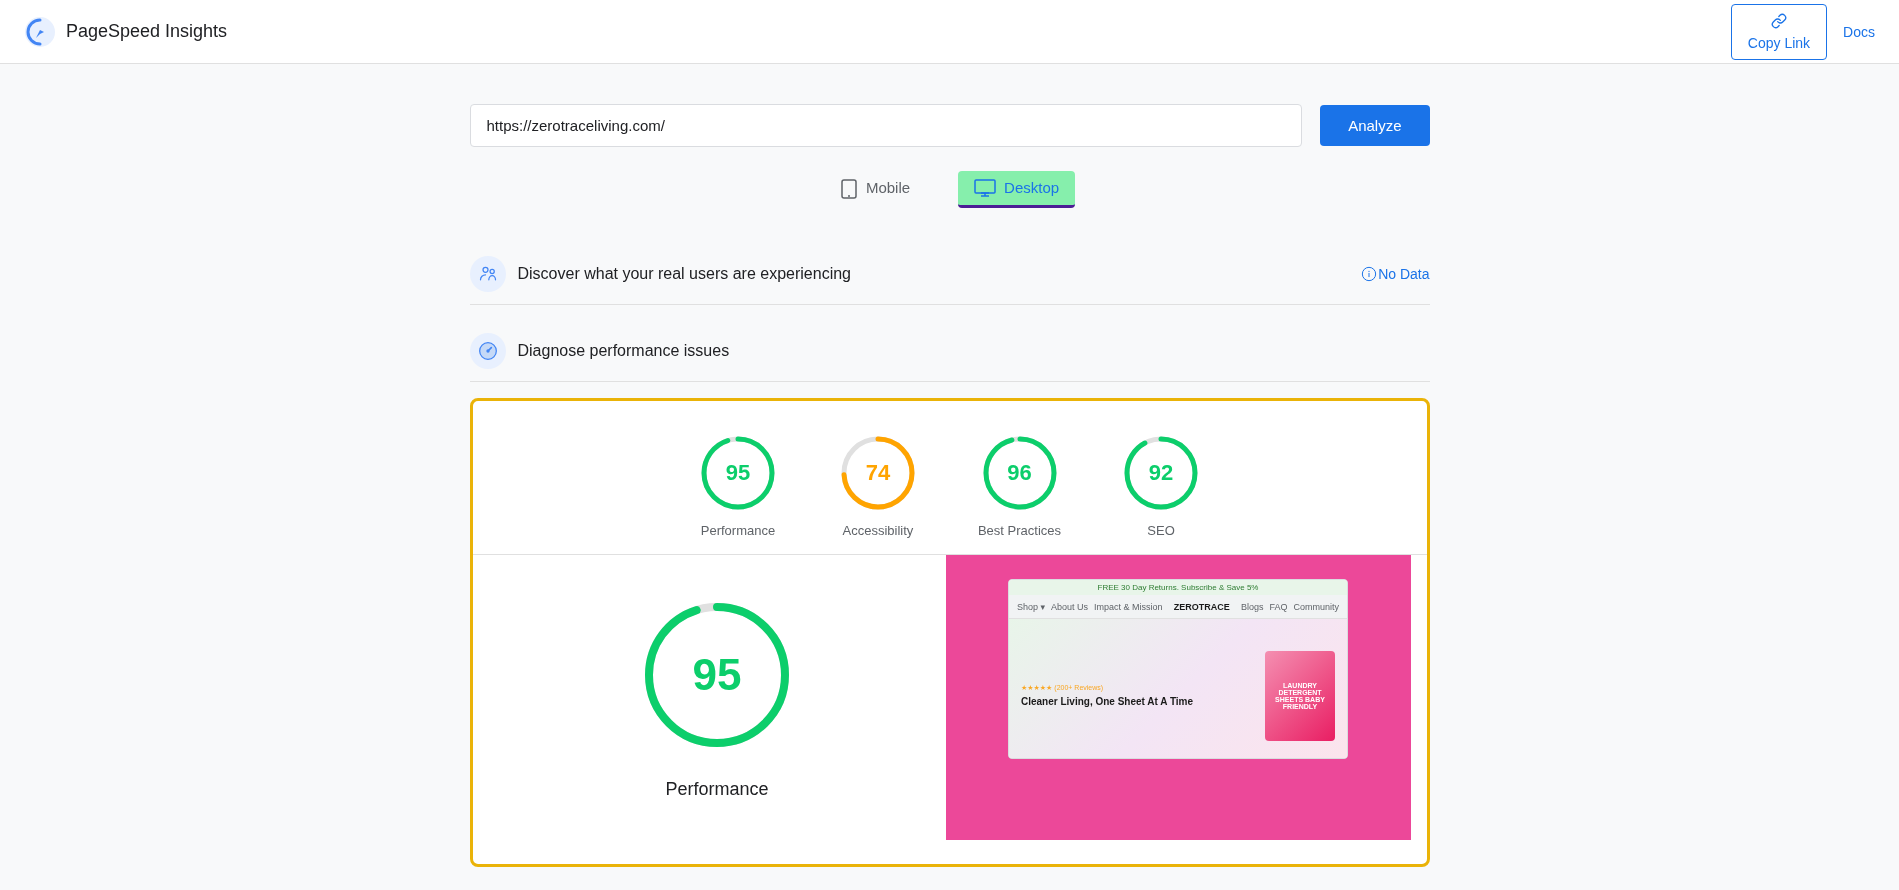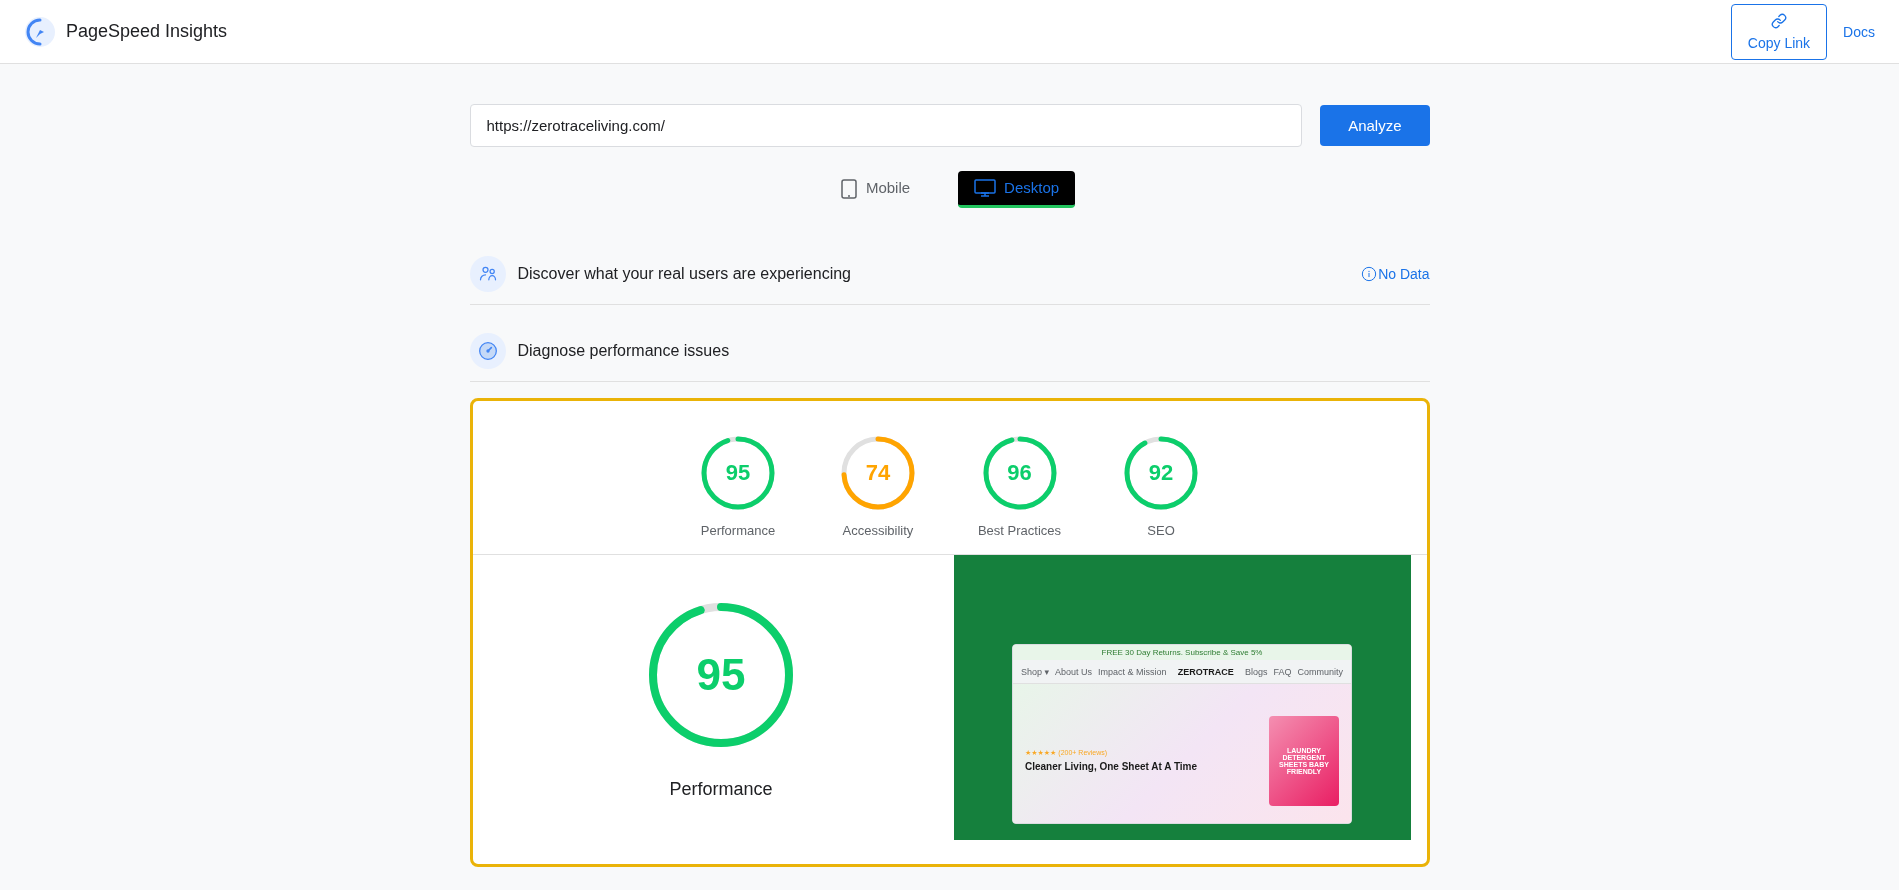--- a/index.html
+++ b/index.html
@@ -103,23 +103,23 @@
       gap: 8px;
       font-size: 15px;
       color: #5f6368;
       padding: 8px 16px;
       border-radius: 4px;
       cursor: pointer;
       background: transparent;
       border: none;
     }
     .device-tab.active {
-      background: #000000;
+      background: #86efac;
       color: #1a73e8;
-      border-bottom: 3px solid #22c55e;
+      border-bottom: 3px solid #4c1d95;
     }
     
     .section-header {
       display: flex;
       align-items: center;
       gap: 12px;
       padding: 16px 0 12px;
       border-bottom: 1px solid #e0e0e0;
       margin-bottom: 0;
     }
@@ -231,25 +231,25 @@
       z-index: 1;
     }
     .big-perf-label {
       font-size: 18px;
       font-weight: 500;
       color: #202124;
       margin-top: 8px;
     }
     .perf-right {
       flex: 1;
-      background: #15803d;
-      display: flex;
-      align-items: flex-end;
-      justify-content: center;
-      padding: 16px;
+      background: #ec4899;
+      display: flex;
+      align-items: flex-start;
+      justify-content: center;
+      padding: 24px;
       min-height: 200px;
     }
     
     .screenshot-mock {
       background: #fff;
       border: 1px solid #dadce0;
       border-radius: 4px;
       width: 340px;
       height: 180px;
       overflow: hidden;

